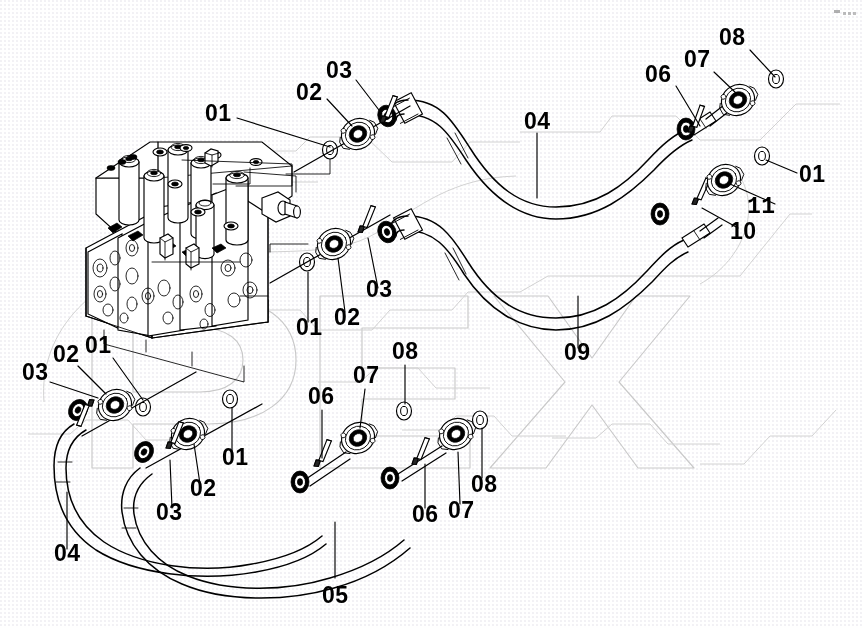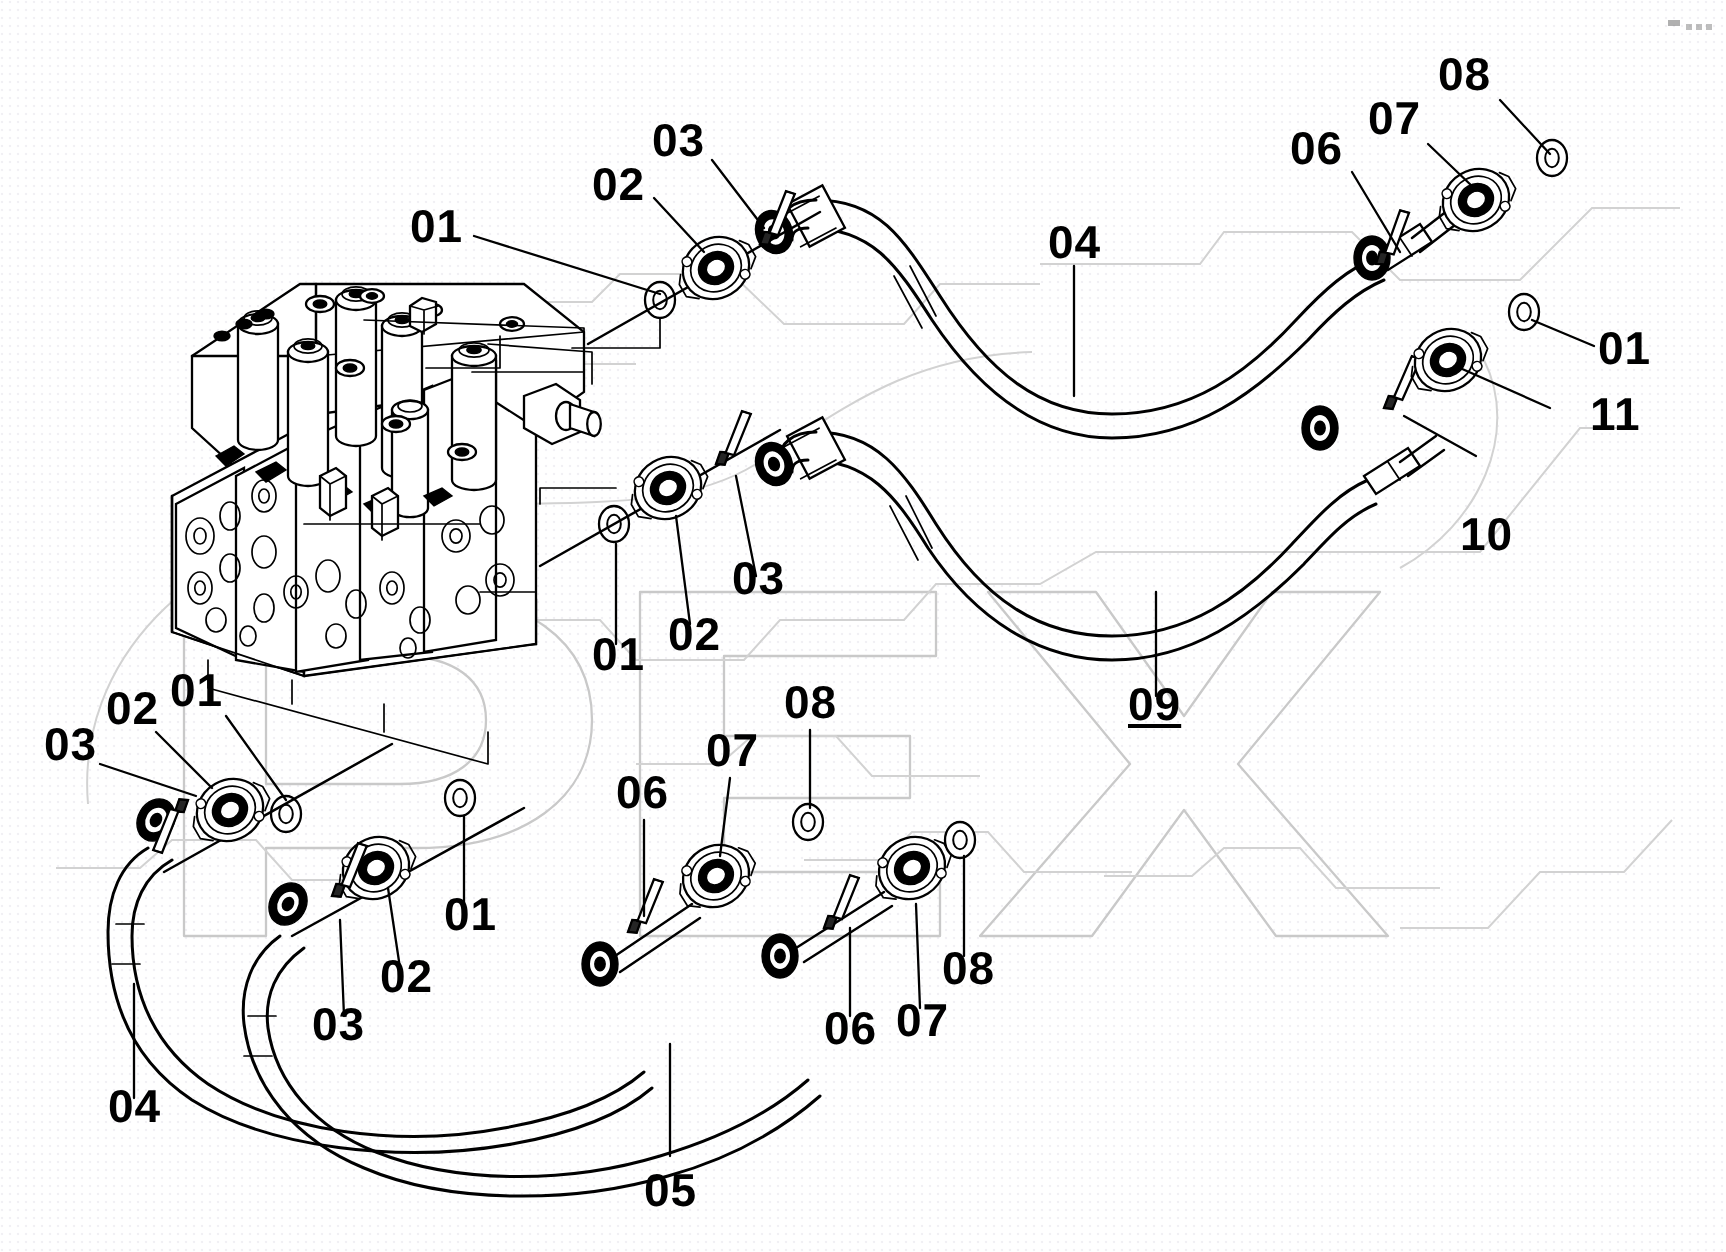--- a/index.html
+++ b/index.html
@@ -539,26 +539,26 @@
 
   <div id="callout-layer">
     <span class="callout" style="left:205px; top:102px;">01</span>
     <span class="callout" style="left:296px; top:81px;">02</span>
     <span class="callout" style="left:326px; top:59px;">03</span>
     <span class="callout" style="left:524px; top:110px;">04</span>
     <span class="callout" style="left:645px; top:63px;">06</span>
     <span class="callout" style="left:684px; top:48px;">07</span>
     <span class="callout" style="left:719px; top:26px;">08</span>
     <span class="callout" style="left:799px; top:163px;">01</span>
-    <span class="callout" style="left:795px; top:196px;">11</span>
-    <span class="callout" style="left:730px; top:220px;margin-top:36px;">10</span>
+    <span class="callout" style="left:747px; top:196px;font-family:Liberation Mono, monospace;">11</span>
+    <span class="callout" style="left:730px; top:220px;">10</span>
     <span class="callout" style="left:296px; top:316px;">01</span>
     <span class="callout" style="left:334px; top:306px;">02</span>
     <span class="callout" style="left:366px; top:278px;">03</span>
-    <span class="callout" style="left:564px; top:341px;text-decoration:underline;">09</span>
+    <span class="callout" style="left:564px; top:341px;">09</span>
     <span class="callout" style="left:392px; top:340px;">08</span>
     <span class="callout" style="left:353px; top:364px;">07</span>
     <span class="callout" style="left:308px; top:385px;">06</span>
     <span class="callout" style="left:412px; top:503px;">06</span>
     <span class="callout" style="left:448px; top:499px;">07</span>
     <span class="callout" style="left:471px; top:473px;">08</span>
     <span class="callout" style="left:22px;  top:361px;">03</span>
     <span class="callout" style="left:53px;  top:343px;">02</span>
     <span class="callout" style="left:85px;  top:334px;">01</span>
     <span class="callout" style="left:222px; top:446px;">01</span>

